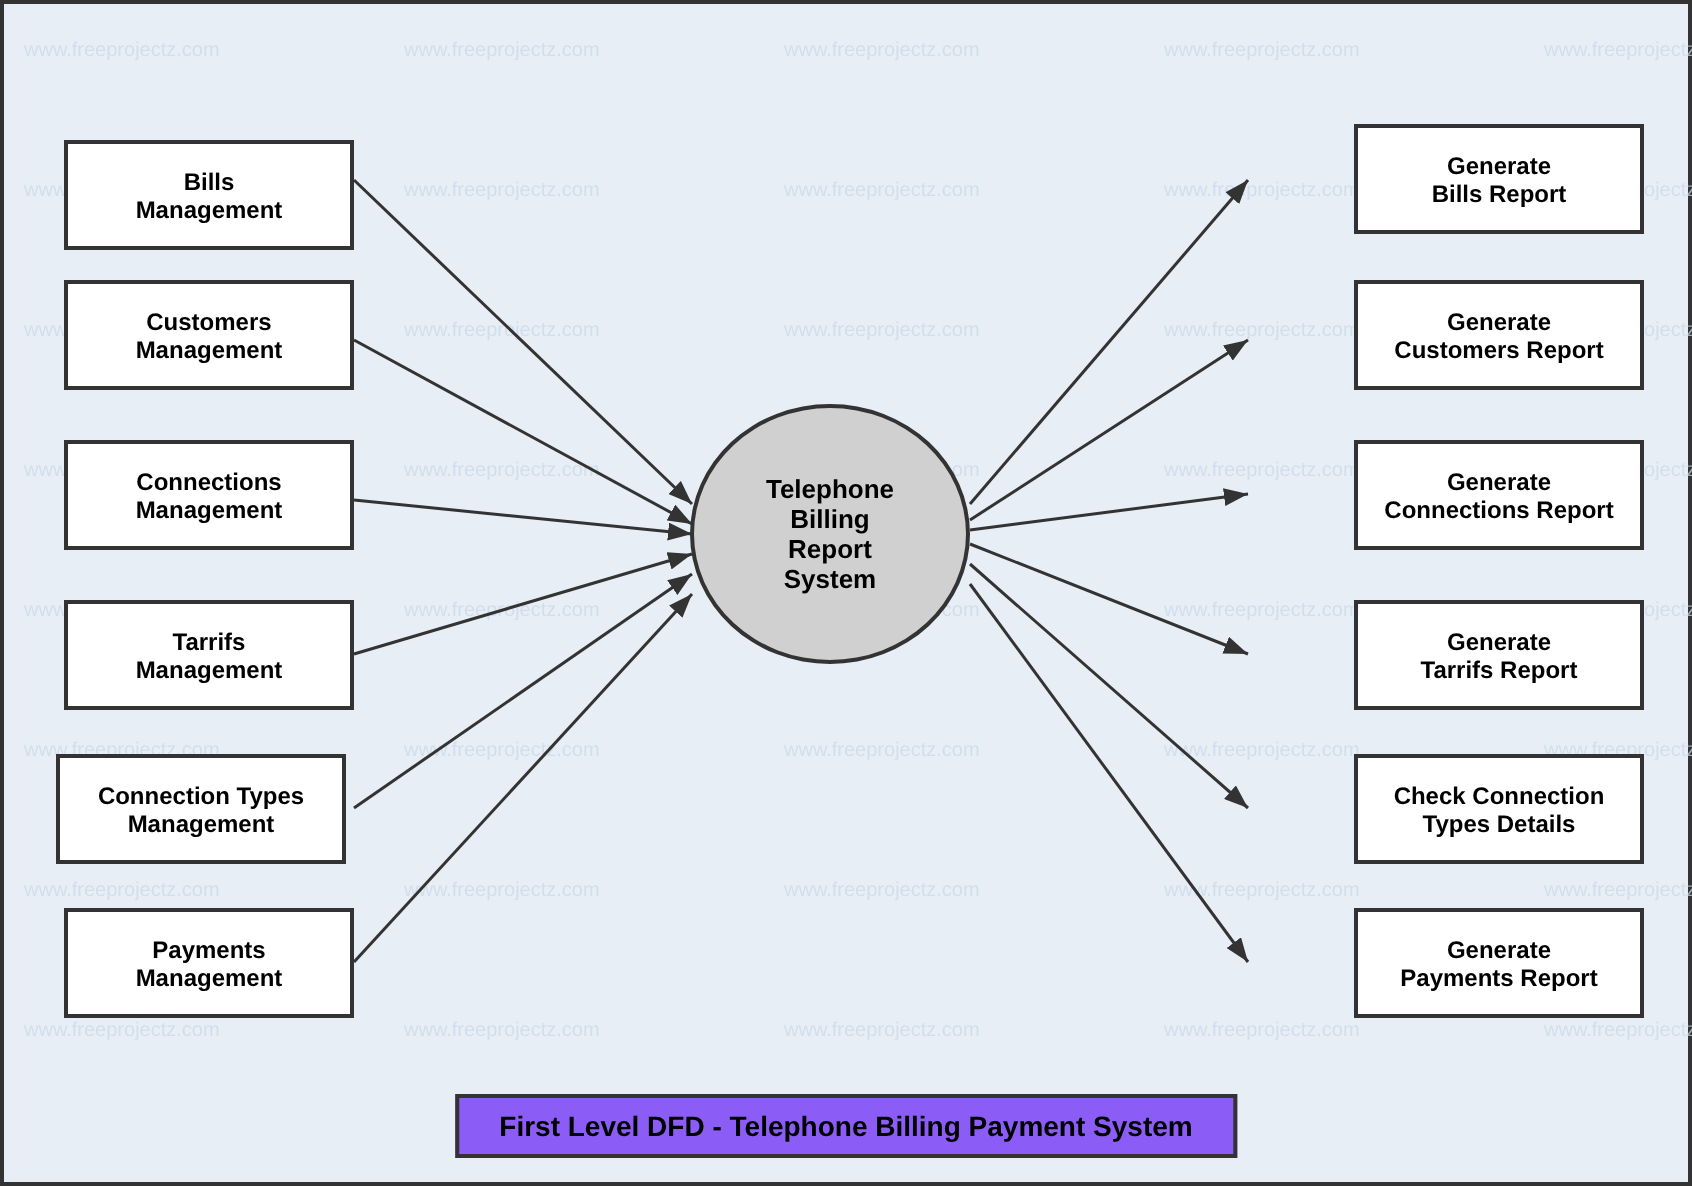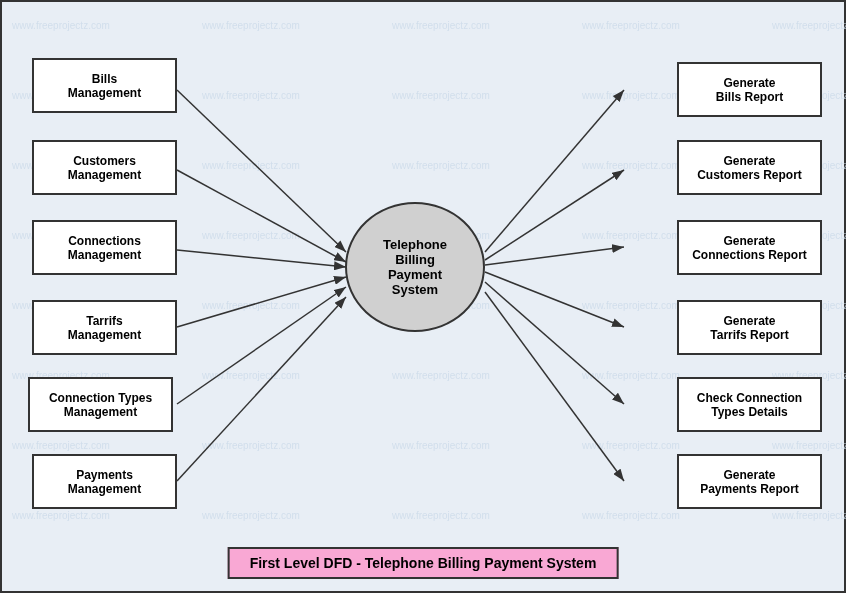--- a/index.html
+++ b/index.html
@@ -73,21 +73,21 @@
       width: 100%;
       height: 100%;
       z-index: 5;
     }
     
     .caption {
       position: absolute;
       bottom: 12px;
       left: 50%;
       transform: translateX(-50%);
-      background: #f9a8d4;
+      background: #8b5cf6;
       border: 2px solid #333;
       padding: 6px 20px;
       font-size: 14px;
       font-weight: bold;
       white-space: nowrap;
       z-index: 20;
     }
   </style>
 </head>
 <body>
@@ -141,25 +141,25 @@
     <span class="watermark" style="top:508px;left:10px;">www.freeprojectz.com</span>
     <span class="watermark" style="top:508px;left:200px;">www.freeprojectz.com</span>
     <span class="watermark" style="top:508px;left:390px;">www.freeprojectz.com</span>
     <span class="watermark" style="top:508px;left:580px;">www.freeprojectz.com</span>
     <span class="watermark" style="top:508px;left:770px;">www.freeprojectz.com</span>
   </div>
 
   <div class="center-ellipse" style="left:413px; top:265px; transform:translate(-50%,-50%);">
     <span style="white-space:pre-line;">Telephone
 Billing
-Payment
+Report
 System</span>
   </div>
 
-  <div class="box" style="top:56px;left:30px;">
+  <div class="box" style="top:68px;left:30px;">
     <span>Bills<br>Management</span>
   </div>
   <div class="box" style="top:138px;left:30px;">
     <span>Customers<br>Management</span>
   </div>
   <div class="box" style="top:218px;left:30px;">
     <span>Connections<br>Management</span>
   </div>
   <div class="box" style="top:298px;left:30px;">
     <span>Tarrifs<br>Management</span>

